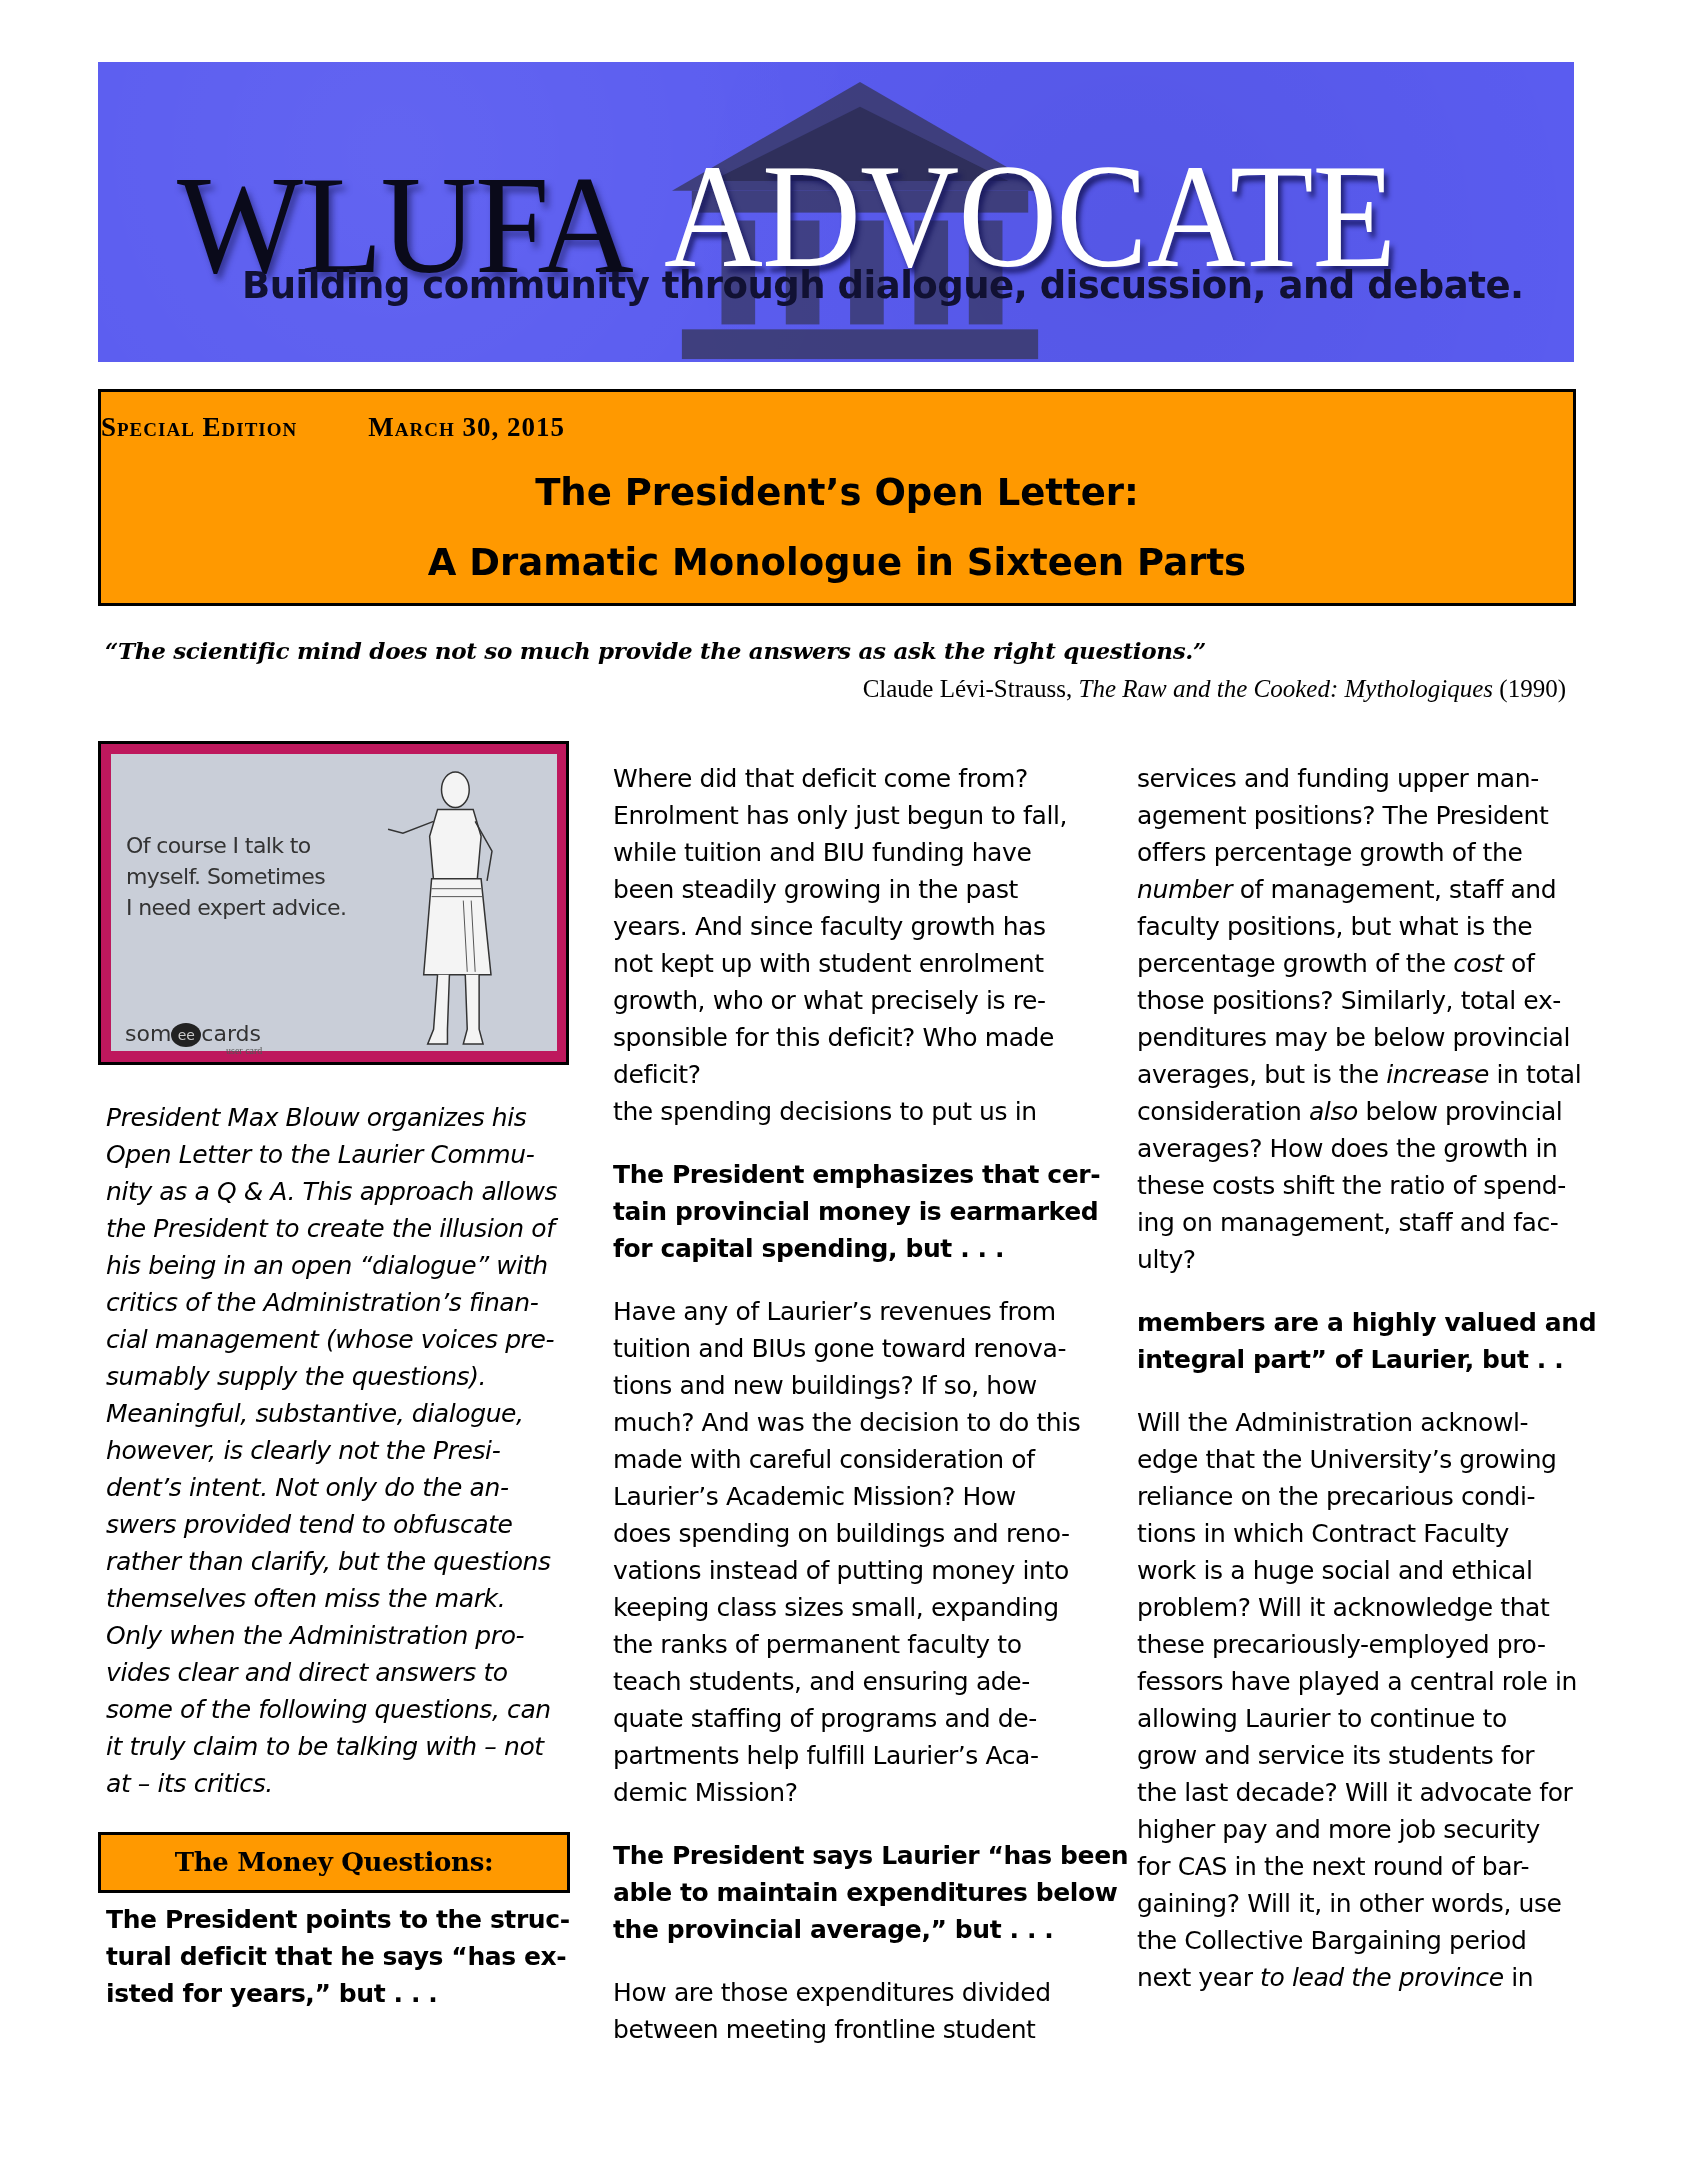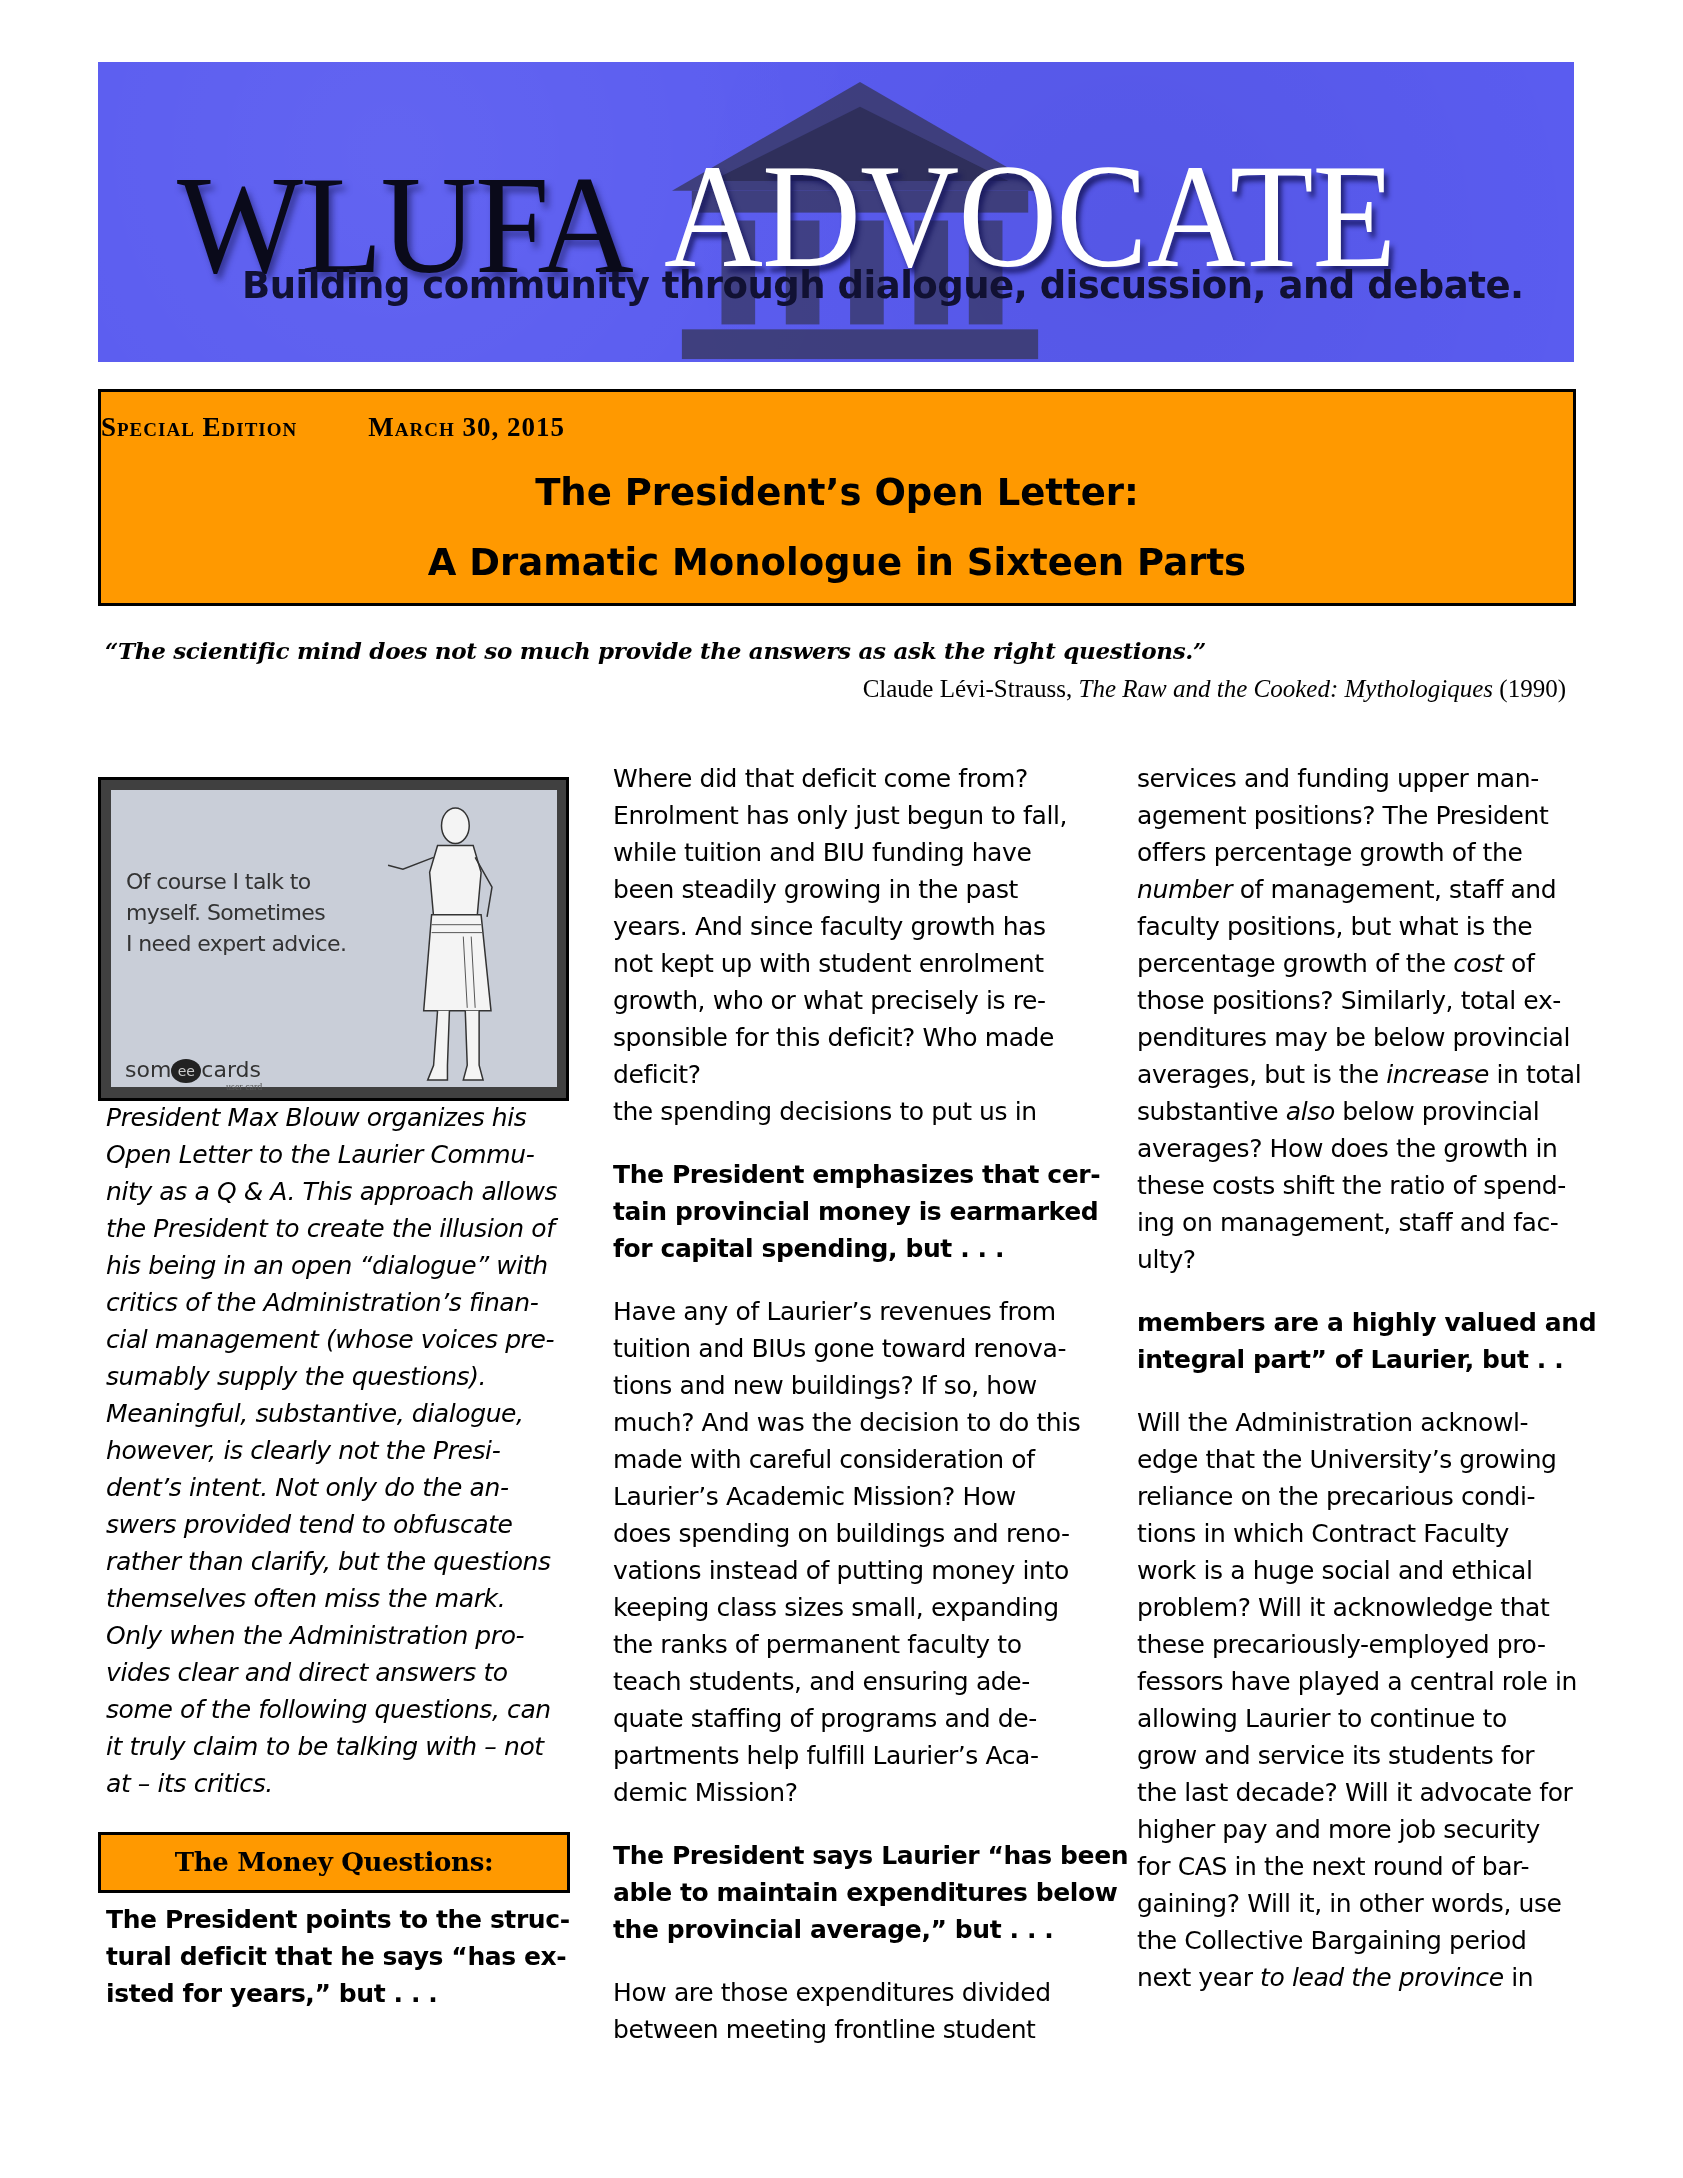--- a/index.html
+++ b/index.html
@@ -18,21 +18,21 @@
   #edition-line { left:0; width:100%; top:20px; text-align:left; font-family:"Liberation Serif", serif; font-weight:bold; font-size:27px; font-variant:small-caps; letter-spacing:1px; }
   #edition-line span { display:inline-block; }
   #edition-line .date { margin-left:71px; }
   #title-1 { left:0; width:100%; top:79px; text-align:center; font-family:"DejaVu Sans", sans-serif; font-weight:bold; font-size:37px; }
   #title-2 { left:0; width:100%; top:149px; text-align:center; font-family:"DejaVu Sans", sans-serif; font-weight:bold; font-size:37px; }
   
   #quote { left:105px; top:637px; font-family:"DejaVu Serif", serif; font-style:italic; font-weight:bold; font-size:23px; letter-spacing:-0.3px; }
   #attribution { right:117px; top:675px; font-family:"Liberation Serif", serif; font-size:25px; text-align:right; }
   #attribution i { font-style:italic; }
   
-  #ecard-frame { left:98px; top:741px; width:465px; height:318px; border:3px solid #000; background:#404040;margin-top:36px; }
+  #ecard-frame { left:98px; top:741px; width:465px; height:318px; border:3px solid #000; background:#be185d; }
   #ecard { left:10px; top:10px; width:446px; height:297px; background:#c9ced8; }
   #ecard-text { left:15px; top:76px; font-family:"DejaVu Sans", sans-serif; font-size:22px; line-height:31px; color:#333; letter-spacing:-0.6px; }
   #ecard-logo { left:14px; top:267px; font-family:"DejaVu Sans", sans-serif; font-size:22px; color:#333; }
   #ecard-logo .ee { display:inline-block; width:30px; height:24px; border-radius:50%; background:#222; color:#ccc; font-size:14px; text-align:center; line-height:24px; vertical-align:middle; }
   #ecard-sub { left:115px; top:291px; font-family:"Liberation Serif", serif; font-size:10px; color:#555; }
   #ecard-figure { left:257px; top:8px; width:149px; height:292px; }
   
   .col { position:absolute; font-family:"DejaVu Sans", sans-serif; font-size:25px; line-height:37px; letter-spacing:-0.4px; }
   .col p { margin:6px; }
   .col .line { display:block; white-space:nowrap; }
@@ -191,21 +191,21 @@
   <p>
     <span class="line">services and funding upper man-</span>
     <span class="line">agement positions? The President</span>
     <span class="line">offers percentage growth of the</span>
     <span class="line"><em>number</em><span> of management, staff and</span></span>
     <span class="line">faculty positions, but what is the</span>
     <span class="line"><span>percentage growth of the </span><em>cost</em><span> of</span></span>
     <span class="line">those positions? Similarly, total ex-</span>
     <span class="line">penditures may be below provincial</span>
     <span class="line"><span>averages, but is the </span><em>increase</em><span> in total</span></span>
-    <span class="line"><span>substantive </span><em>also</em><span> below provincial</span></span>
+    <span class="line"><span>consideration </span><em>also</em><span> below provincial</span></span>
     <span class="line">averages? How does the growth in</span>
     <span class="line">these costs shift the ratio of spend-</span>
     <span class="line">ing on management, staff and fac-</span>
     <span class="line">ulty?</span>
   </p>
   <div class="gap"></div>
   <p class="bold">
     <span class="line">members are a highly valued and</span>
     <span class="line">integral part” of Laurier, but . .</span>
   </p>

